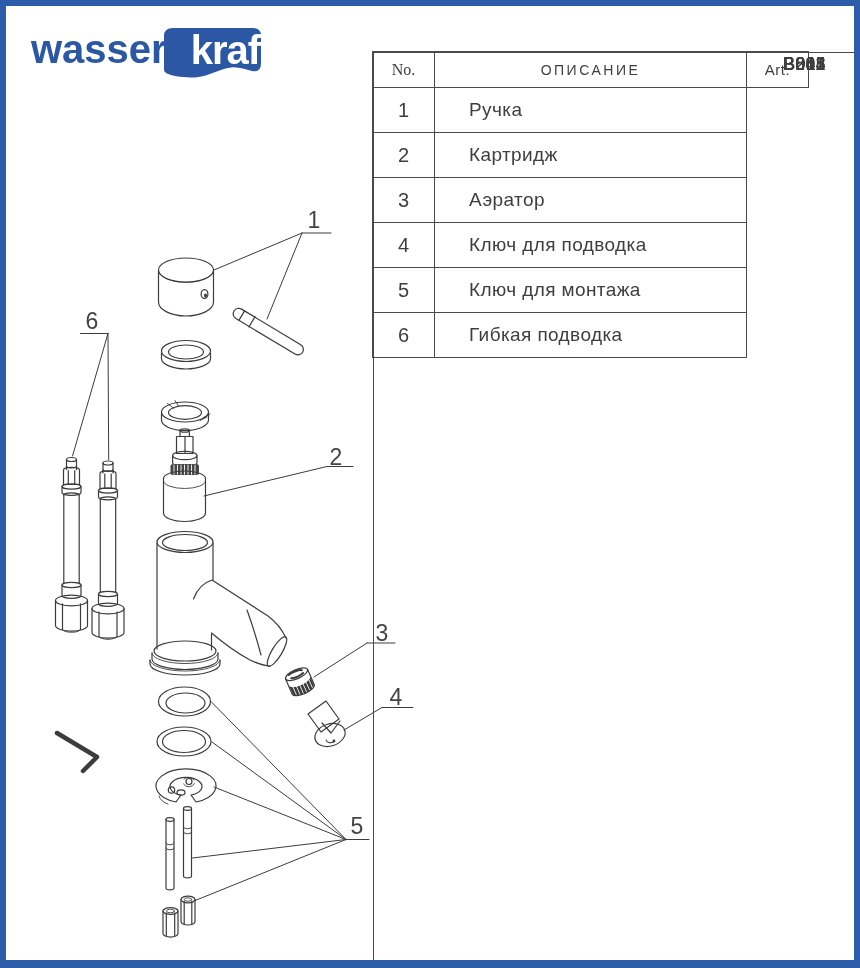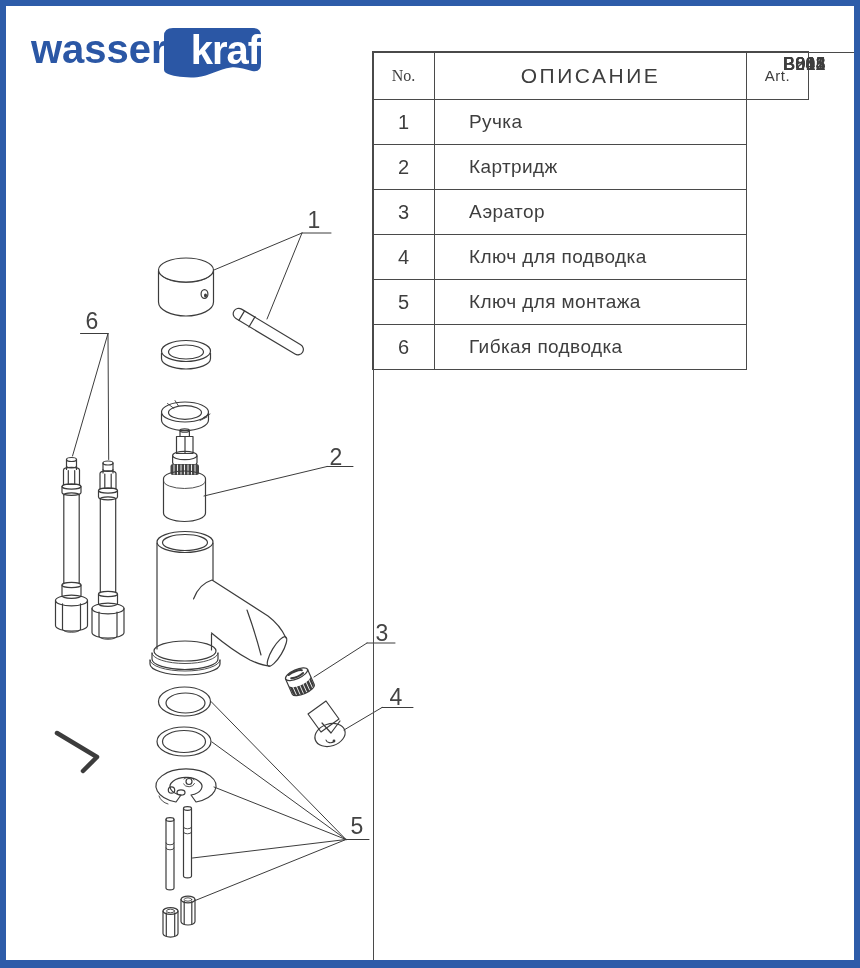--- a/index.html
+++ b/index.html
@@ -35,24 +35,24 @@
     position:absolute;left:372px;top:51px;width:436px;z-index:3;
     border-collapse:collapse;table-layout:fixed;background:#fff;
   }
   .parts-table col.c-no{width:62px;}
   .parts-table col.c-desc{width:312px;}
   .parts-table col.c-art{width:62px;}
   .parts-table th,.parts-table td{
     border:1.6px solid #4a4a4a;color:var(--ink);font-weight:normal;
     overflow:hidden;white-space:nowrap;
   }
-  .parts-table thead tr{height:48px;margin-top:19px;}
+  .parts-table thead tr{height:36px;margin-top:19px;}
   .parts-table tbody tr{height:45px;}
   .h-no{font-family:"Liberation Serif","DejaVu Serif",serif;font-size:16px;text-align:center;}
-  .h-desc{font-size:21px;letter-spacing:2.5px;text-align:center;}
+  .h-desc{font-size:14px;letter-spacing:2.5px;text-align:center;}
   .h-art{font-size:15px;letter-spacing:.5px;text-align:center;}
   td.no{font-size:20px;text-align:center;}
   td.desc{font-size:19px;text-align:left;padding-left:34px;letter-spacing:.4px;}
   td.art{font-size:17.5px;text-align:center;letter-spacing:.5px;}
 
   
   .art{position:absolute;inset:0;width:860px;height:968px;z-index:1;}
   .callout{
     position:absolute;z-index:2;font-size:23px;color:#444;
     transform:translate(-50%,-50%);line-height:1;letter-spacing:0;

